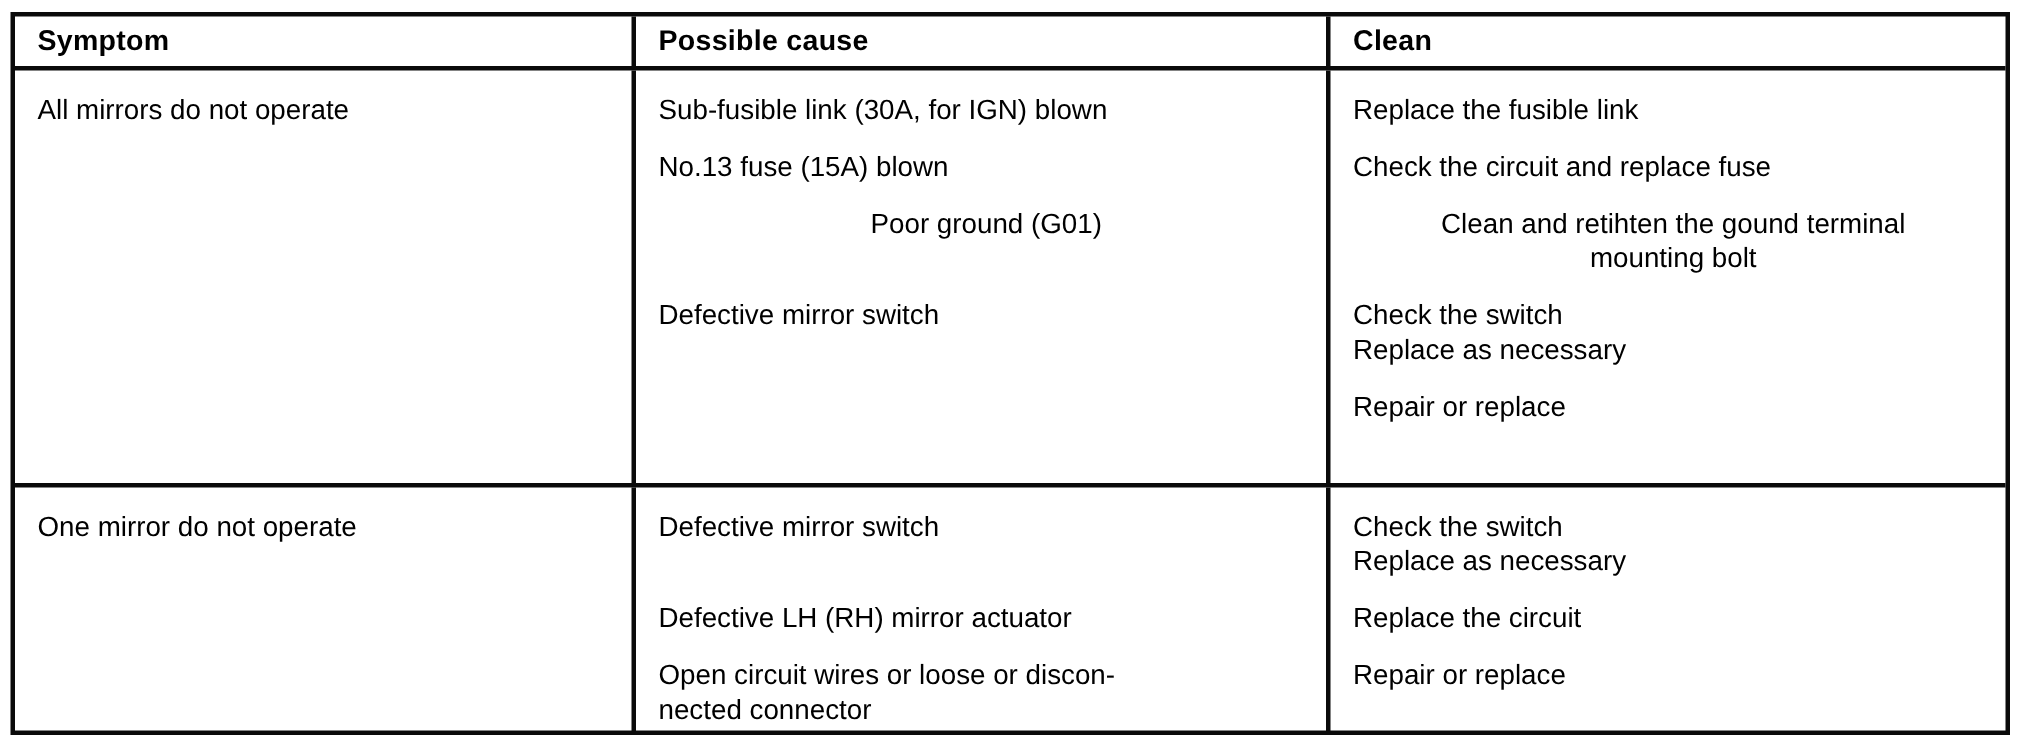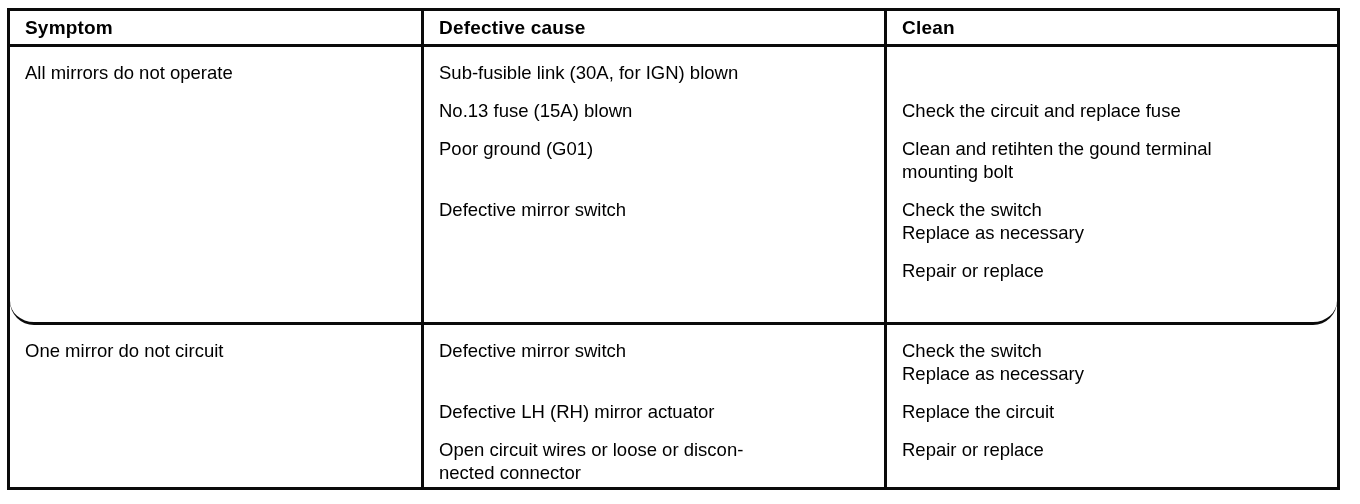--- a/index.html
+++ b/index.html
@@ -38,21 +38,20 @@
   
   .thead {
     display: flex;
     height: 36px;
     box-sizing: border-box;
     border-bottom: 3px solid #000;
   }
   .tbody-sec {
     display: flex;
     box-sizing: border-box;
-    border-radius: 24px;
   }
   .sec-1 { height: 278px; border-bottom: 3px solid #000; }
   .sec-2 { height: 165px; }
 
   
   .col-sym  { width: 411px; box-sizing: border-box; }
   .col-cause{ width: 463px; box-sizing: border-box; border-left: 3px solid #000; }
   .col-rem  { width: 453px; box-sizing: border-box; border-left: 3px solid #000; flex: 1 1 auto; }
 
   .th {
@@ -80,21 +79,21 @@
     font-size: 18.5px;
     line-height: 23px;
     white-space: pre-line;
   }
 
   .sym-entry { top: 14px; }
 
   
   .s1-e0 { top: 14px; }
   .s1-e1 { top: 52px; }
-  .s1-e2 { top: 90px; }
+  .s1-e2 { top: 90px; text-align: center; }
   .s1-e3 { top: 151px; }
   .s1-e4 { top: 212px; }
 
   
   .s2-e0 { top: 14px; }
   .s2-e1 { top: 75px; }
   .s2-e2 { top: 113px; }
 
   
   .tbl, .thead, .col-cause, .col-rem, .sec-1 {
@@ -103,51 +102,52 @@
 </style>
 </head>
 <body>
 
 <div class="page">
 
   <div class="tbl">
 
     <div class="thead">
       <div class="col-sym th">Symptom</div>
-      <div class="col-cause th">Defective cause</div>
+      <div class="col-cause th">Possible cause</div>
       <div class="col-rem th">Clean</div>
     </div>
 
     <div class="tbody-sec sec-1">
 
       <div class="col-sym td">
         <div class="entry sym-entry">All mirrors do not operate</div>
       </div>
 
       <div class="col-cause td">
         <div class="entry s1-e0">Sub-fusible link (30A, for IGN) blown</div>
         <div class="entry s1-e1">No.13 fuse (15A) blown</div>
         <div class="entry s1-e2">Poor ground (G01)</div>
         <div class="entry s1-e3">Defective mirror switch</div>
       </div>
 
       <div class="col-rem td">
+        <div class="entry s1-e0">Replace the fusible link</div>
         <div class="entry s1-e1">Check the circuit and replace fuse</div>
         <div class="entry s1-e2">Clean and retihten the gound terminal
 mounting bolt</div>
         <div class="entry s1-e3">Check the switch
 Replace as necessary</div>
         <div class="entry s1-e4">Repair or replace</div>
       </div>
     </div>
 
     <div class="tbody-sec sec-2">
 
       <div class="col-sym td">
-        <div class="entry sym-entry">One mirror do not circuit</div>
+        <div class="entry sym-entry">One mirror do not operate</div>
       </div>
 
       <div class="col-cause td">
         <div class="entry s2-e0">Defective mirror switch</div>
         <div class="entry s2-e1">Defective LH (RH) mirror actuator</div>
         <div class="entry s2-e2">Open circuit wires or loose or discon-
 nected connector</div>
       </div>
 
       <div class="col-rem td">

